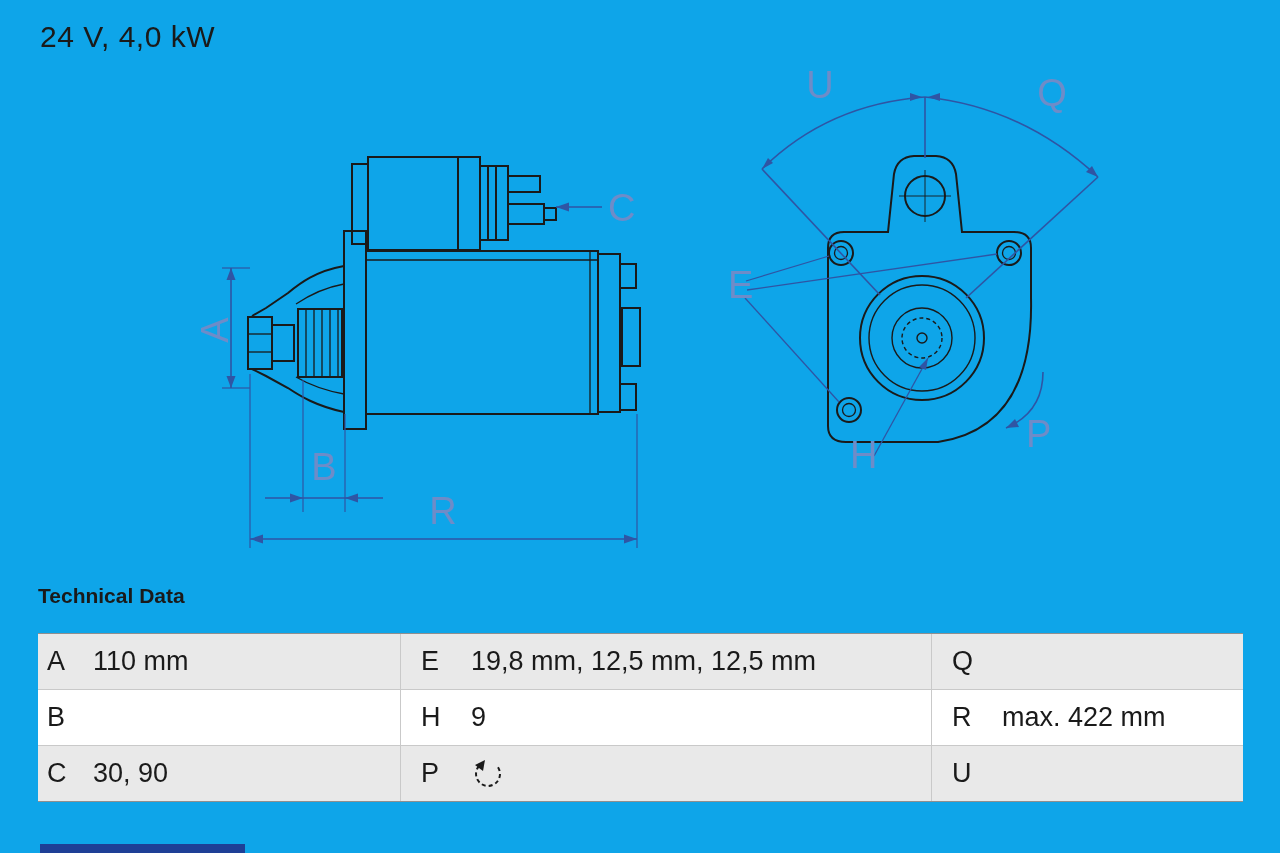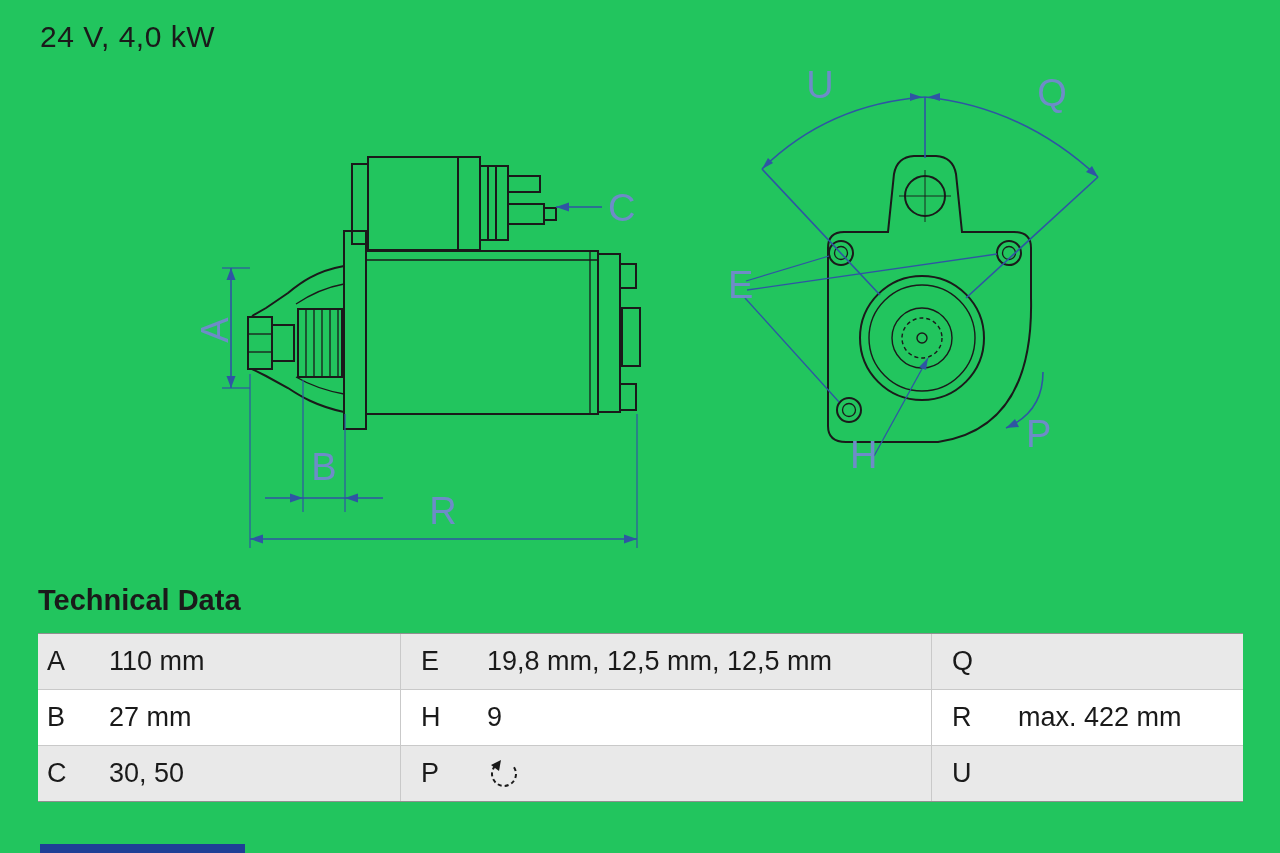--- a/index.html
+++ b/index.html
@@ -1,47 +1,47 @@
 <!DOCTYPE html>
 <html><head>
 <meta charset="utf-8">
 <style>
   html,body { margin:0; padding:0; background:#ffffff; }
   .page {
     position:relative; width:1280px; height:853px;
-    background:#22c55e; overflow:hidden;
+    background:#0ea5e9; overflow:hidden;
     font-family:"Liberation Sans", sans-serif; color:#111;
   }
   .title {
     position:absolute; left:40px; top:20px;
     font-size:30px; font-weight:400; color:#1a1a1a;
     letter-spacing:0.5px;
   }
   .drawing-svg { position:absolute; left:0; top:0; }
 
   .tech-heading {
     position:absolute; left:38px; top:584px;
-    font-size:29px; font-weight:bold; color:#1a1a1a;
+    font-size:21px; font-weight:bold; color:#1a1a1a;
   }
   .tech-table {
     position:absolute; left:38px; top:633px; width:1205px;
     border-top:1px solid #8f8f8f; border-bottom:1px solid #8f8f8f;
     font-size:27px; color:#1a1a1a;
   }
   .trow { display:flex; height:55px; align-items:stretch; }
   .trow + .trow { border-top:1px solid #c9c9c9; }
   .trow.shaded { background:#e9e9e9; }
   .trow.plain  { background:#ffffff; }
   .tgroup { display:flex; align-items:center; }
   .tg1 { width:362px; }
   .tg2 { width:530px; border-left:1px solid #c9c9c9; }
   .tg3 { flex:1;      border-left:1px solid #c9c9c9; }
   .cell-key { width:46px; padding-left:9px; flex-shrink:0; }
   .tg2 .cell-key, .tg3 .cell-key { padding-left:20px; width:50px; }
-  .cell-val { flex:1; white-space:nowrap; overflow:hidden;margin-left:16px; }
+  .cell-val { flex:1; white-space:nowrap; overflow:hidden; }
   .icon-wrap { display:flex; align-items:center; }
   .accent-bar {
     position:absolute; left:40px; bottom:0; width:205px; height:9px;
     background:#1e3f96;
   }
 </style>
 </head>
 <body>
 
 <div class="page">
@@ -192,36 +192,35 @@
         <div class="cell-val">19,8 mm, 12,5 mm, 12,5 mm</div>
       </div>
       <div class="tgroup tg3">
         <div class="cell-key">Q</div>
       </div>
     </div>
 
     <div class="trow plain">
       <div class="tgroup tg1">
         <div class="cell-key">B</div>
-        <div class="cell-val">27 mm</div>
       </div>
       <div class="tgroup tg2">
         <div class="cell-key">H</div>
         <div class="cell-val">9</div>
       </div>
       <div class="tgroup tg3">
         <div class="cell-key">R</div>
         <div class="cell-val">max. 422 mm</div>
       </div>
     </div>
 
     <div class="trow shaded">
       <div class="tgroup tg1">
         <div class="cell-key">C</div>
-        <div class="cell-val">30, 50</div>
+        <div class="cell-val">30, 90</div>
       </div>
       <div class="tgroup tg2">
         <div class="cell-key">P</div>
         <div class="cell-val icon-wrap">
           <svg width="34" height="34" viewBox="0 0 34 34">
             <path d="M 8,9 A 12,12 0 1 0 26,9" fill="none" stroke="#1a1a1a" stroke-width="2" stroke-dasharray="4 3"></path>
             <polygon points="4,8 14,3 12,14" fill="#1a1a1a"></polygon>
           </svg>
         </div>
       </div>

